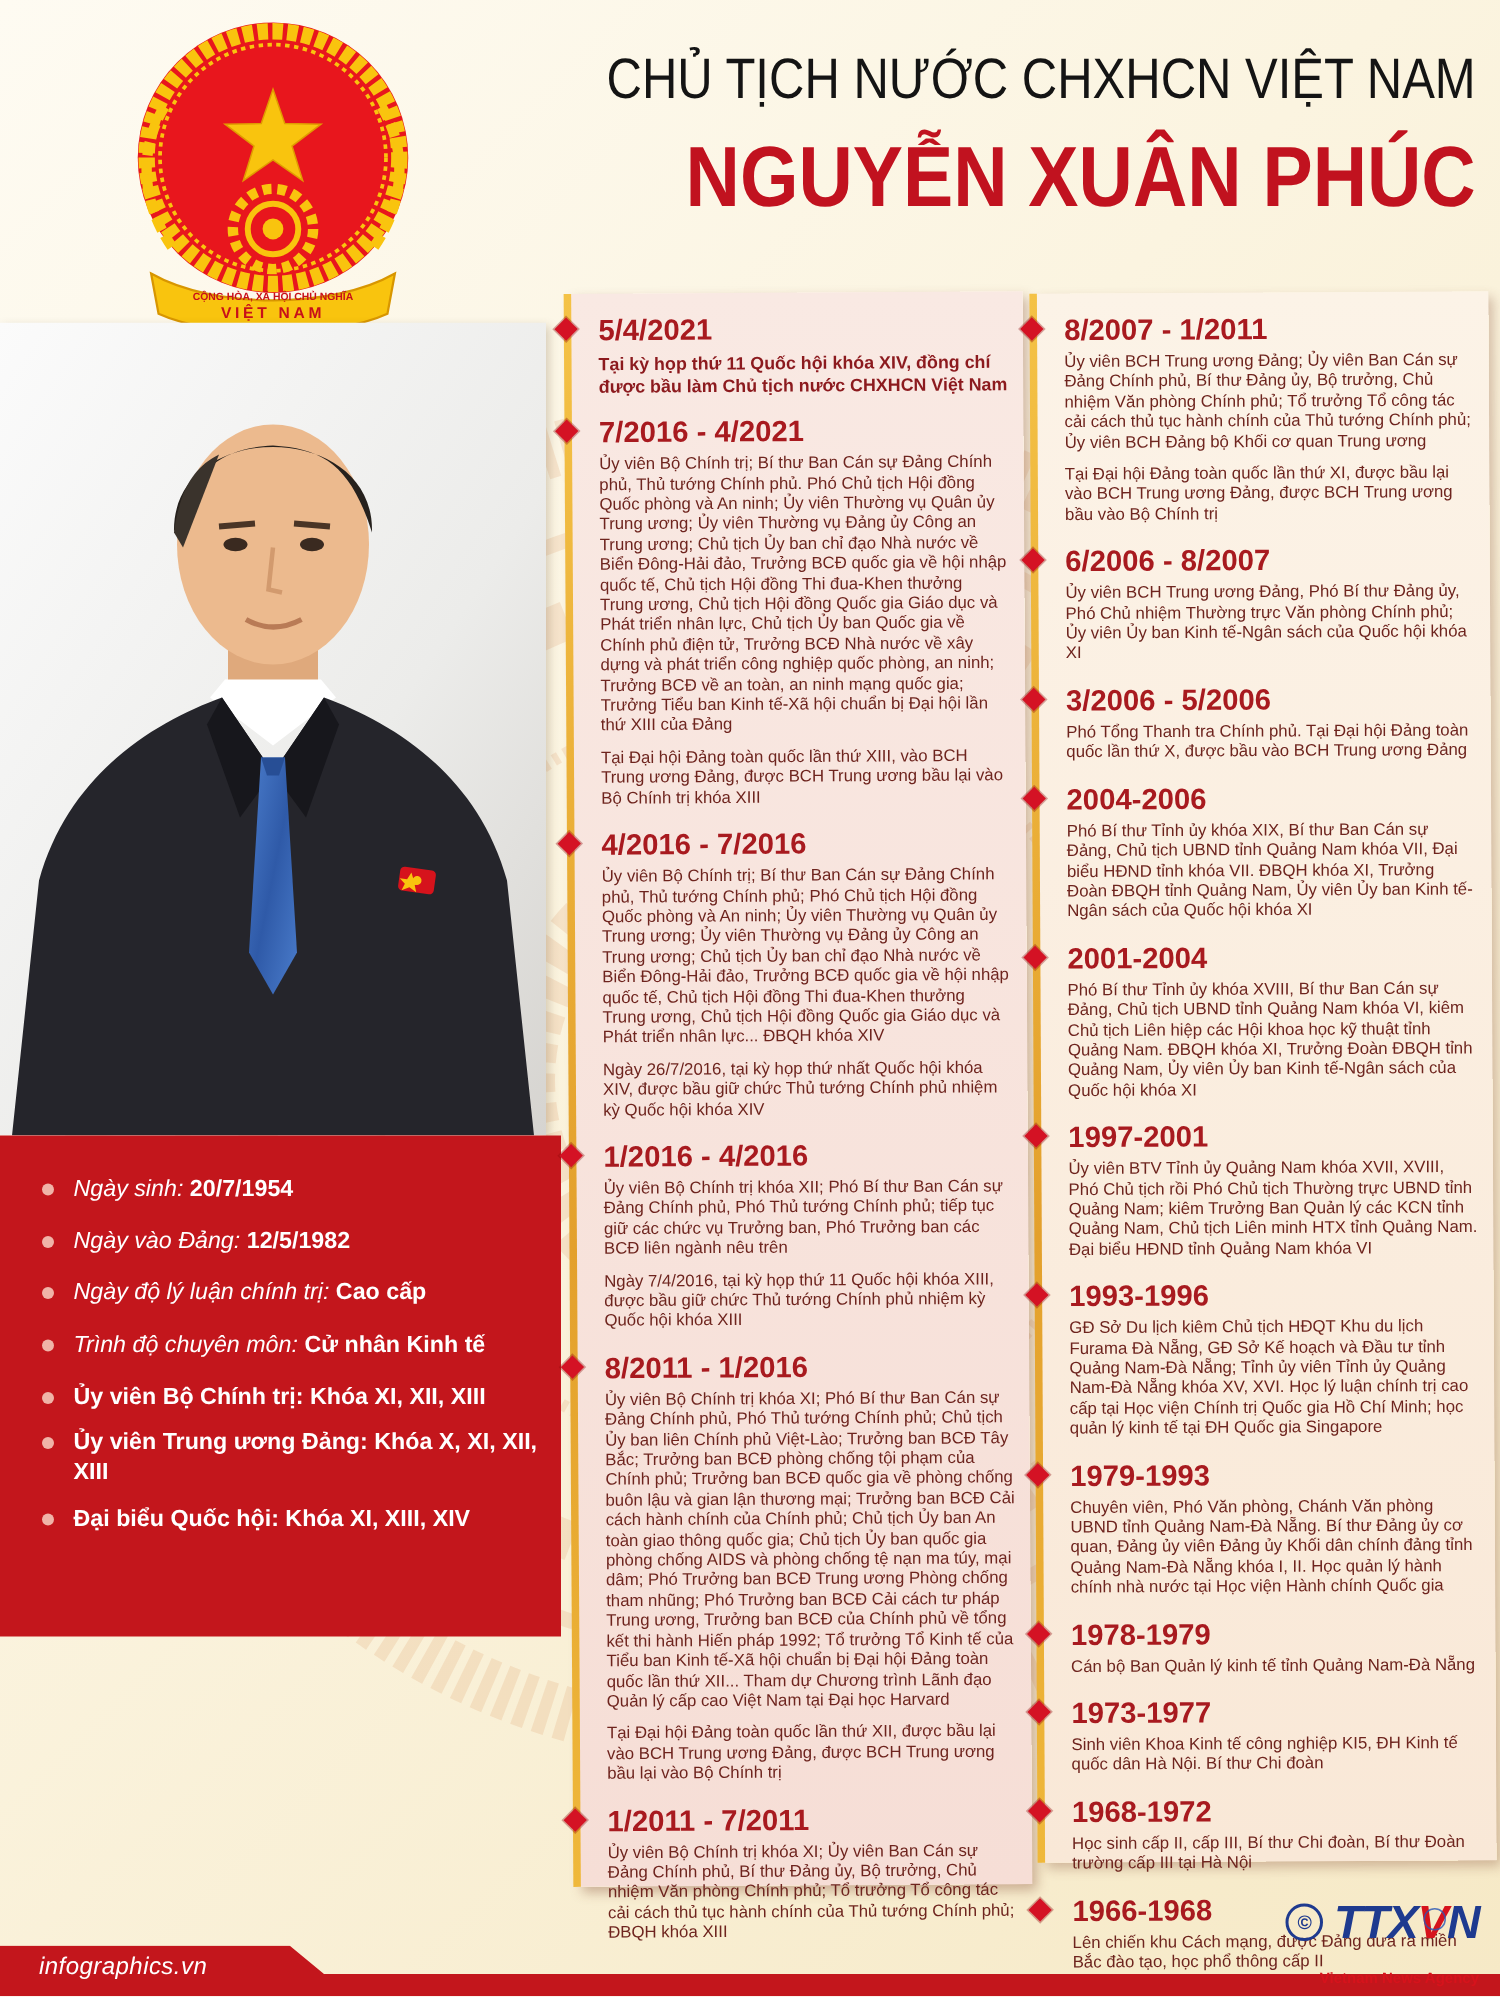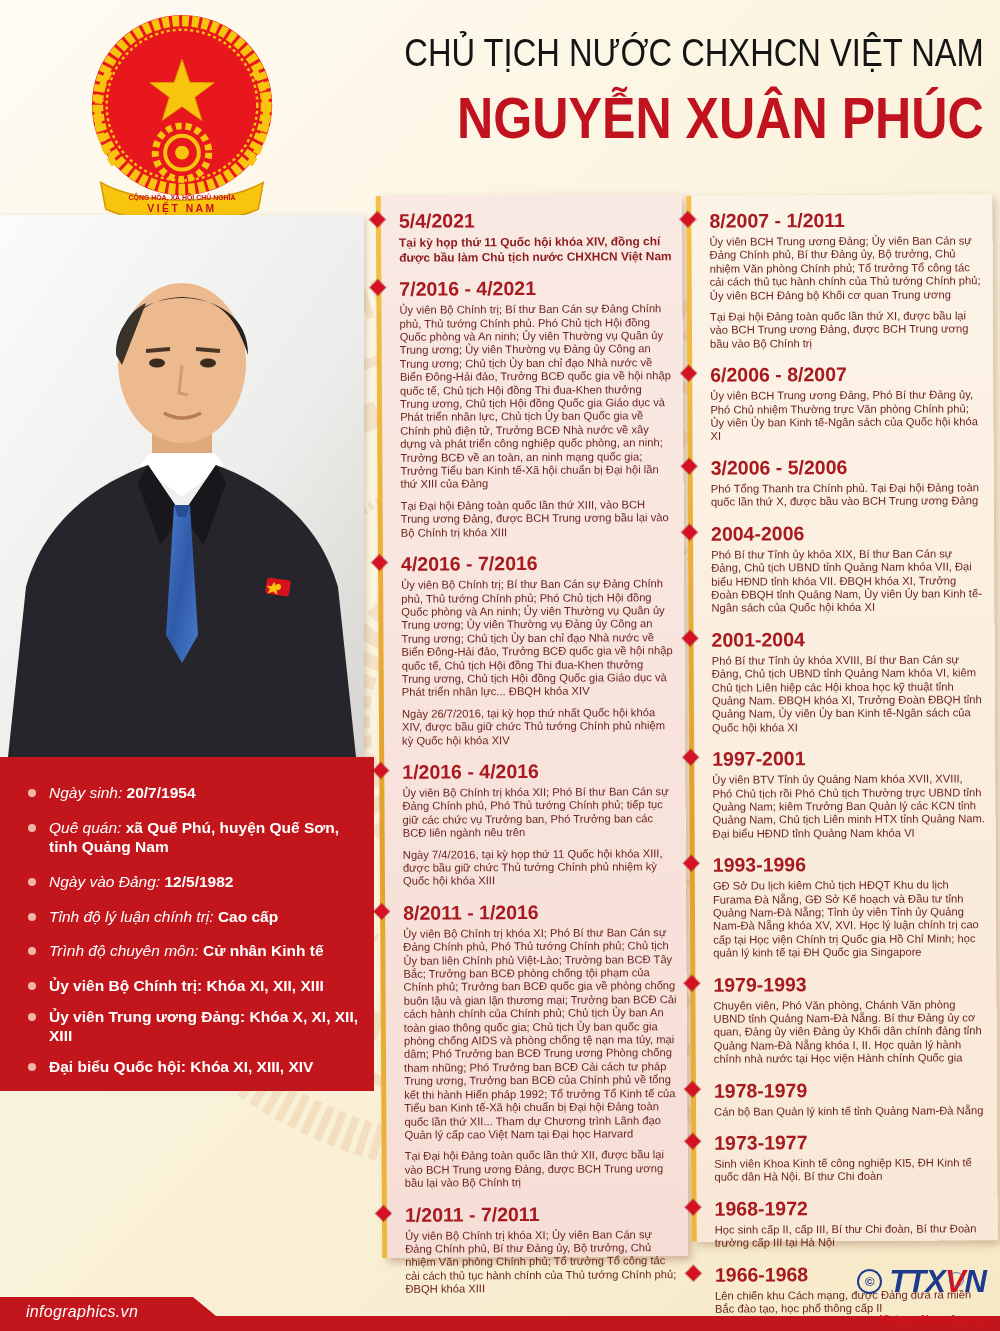--- a/index.html
+++ b/index.html
@@ -143,23 +143,22 @@
     <g transform="rotate(8 278 372)">
       <rect x="266" y="364" width="24" height="16" rx="3" fill="#d6131c"></rect>
       <polygon points="274,368 276.5,373.5 282,373.5 277.7,377 279.5,382 274,379 268.5,382 270.3,377 266,373.5 271.5,373.5" fill="#f9c40e" transform="scale(0.9) translate(30 40)"></polygon>
       <circle cx="278" cy="372" r="3" fill="#f9c40e"></circle>
     </g>
   </svg>
 
   <div class="profile">
     <div id="profile-bio">
         <div class="p-item"><span class="dot"></span><span class="p-label">Ngày sinh:</span> <span class="p-value">20/7/1954</span></div>
-        <div class="p-item"><span class="dot"></span><span class="p-label">Quê quán:</span> <span class="p-value">xã Quế Phú, huyện Quế Sơn, tỉnh Quảng Nam</span></div>
         <div class="p-item"><span class="dot"></span><span class="p-label">Ngày vào Đảng:</span> <span class="p-value">12/5/1982</span></div>
-        <div class="p-item"><span class="dot"></span><span class="p-label">Tỉnh độ lý luận chính trị:</span> <span class="p-value">Cao cấp</span></div>
+        <div class="p-item"><span class="dot"></span><span class="p-label">Ngày độ lý luận chính trị:</span> <span class="p-value">Cao cấp</span></div>
         <div class="p-item"><span class="dot"></span><span class="p-label">Trình độ chuyên môn:</span> <span class="p-value">Cử nhân Kinh tế</span></div>
       </div>
     <div id="profile-roles" class="roles">
         <div class="p-item"><span class="dot"></span><span class="p-label">Ủy viên Bộ Chính trị:</span> <span class="p-value">Khóa XI, XII, XIII</span></div>
         <div class="p-item"><span class="dot"></span><span class="p-label">Ủy viên Trung ương Đảng:</span> <span class="p-value">Khóa X, XI, XII, XIII</span></div>
         <div class="p-item"><span class="dot"></span><span class="p-label">Đại biểu Quốc hội:</span> <span class="p-value">Khóa XI, XIII, XIV</span></div>
       </div>
   </div>
 
   <div class="col col-mid" id="timeline-left">

